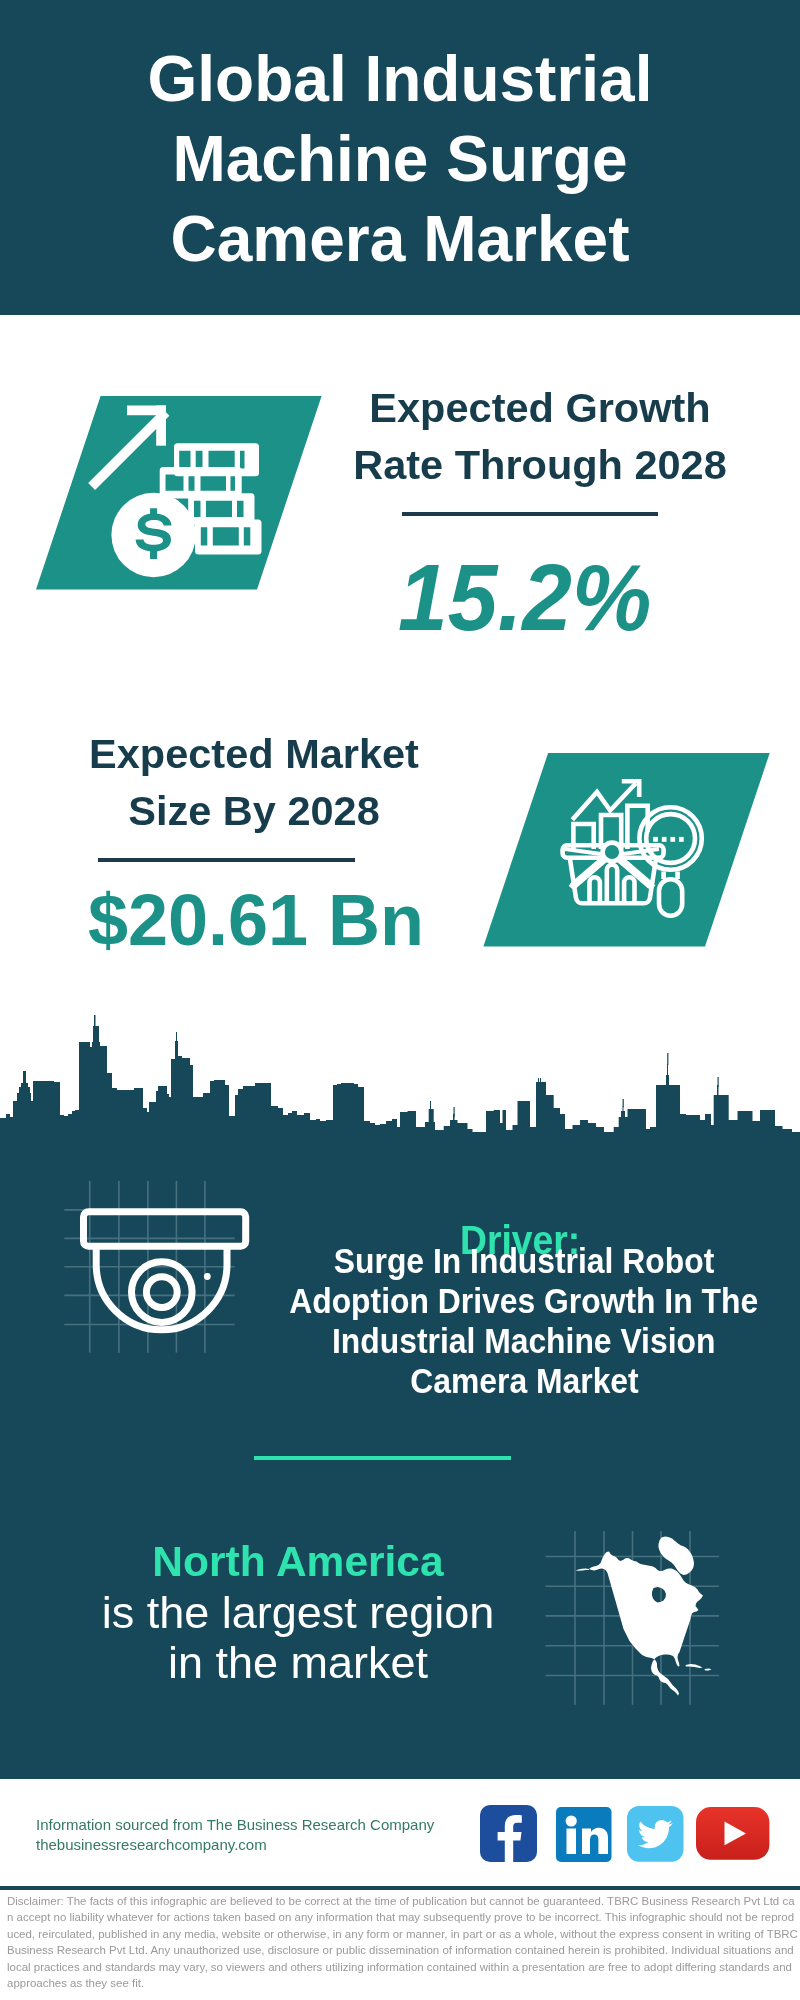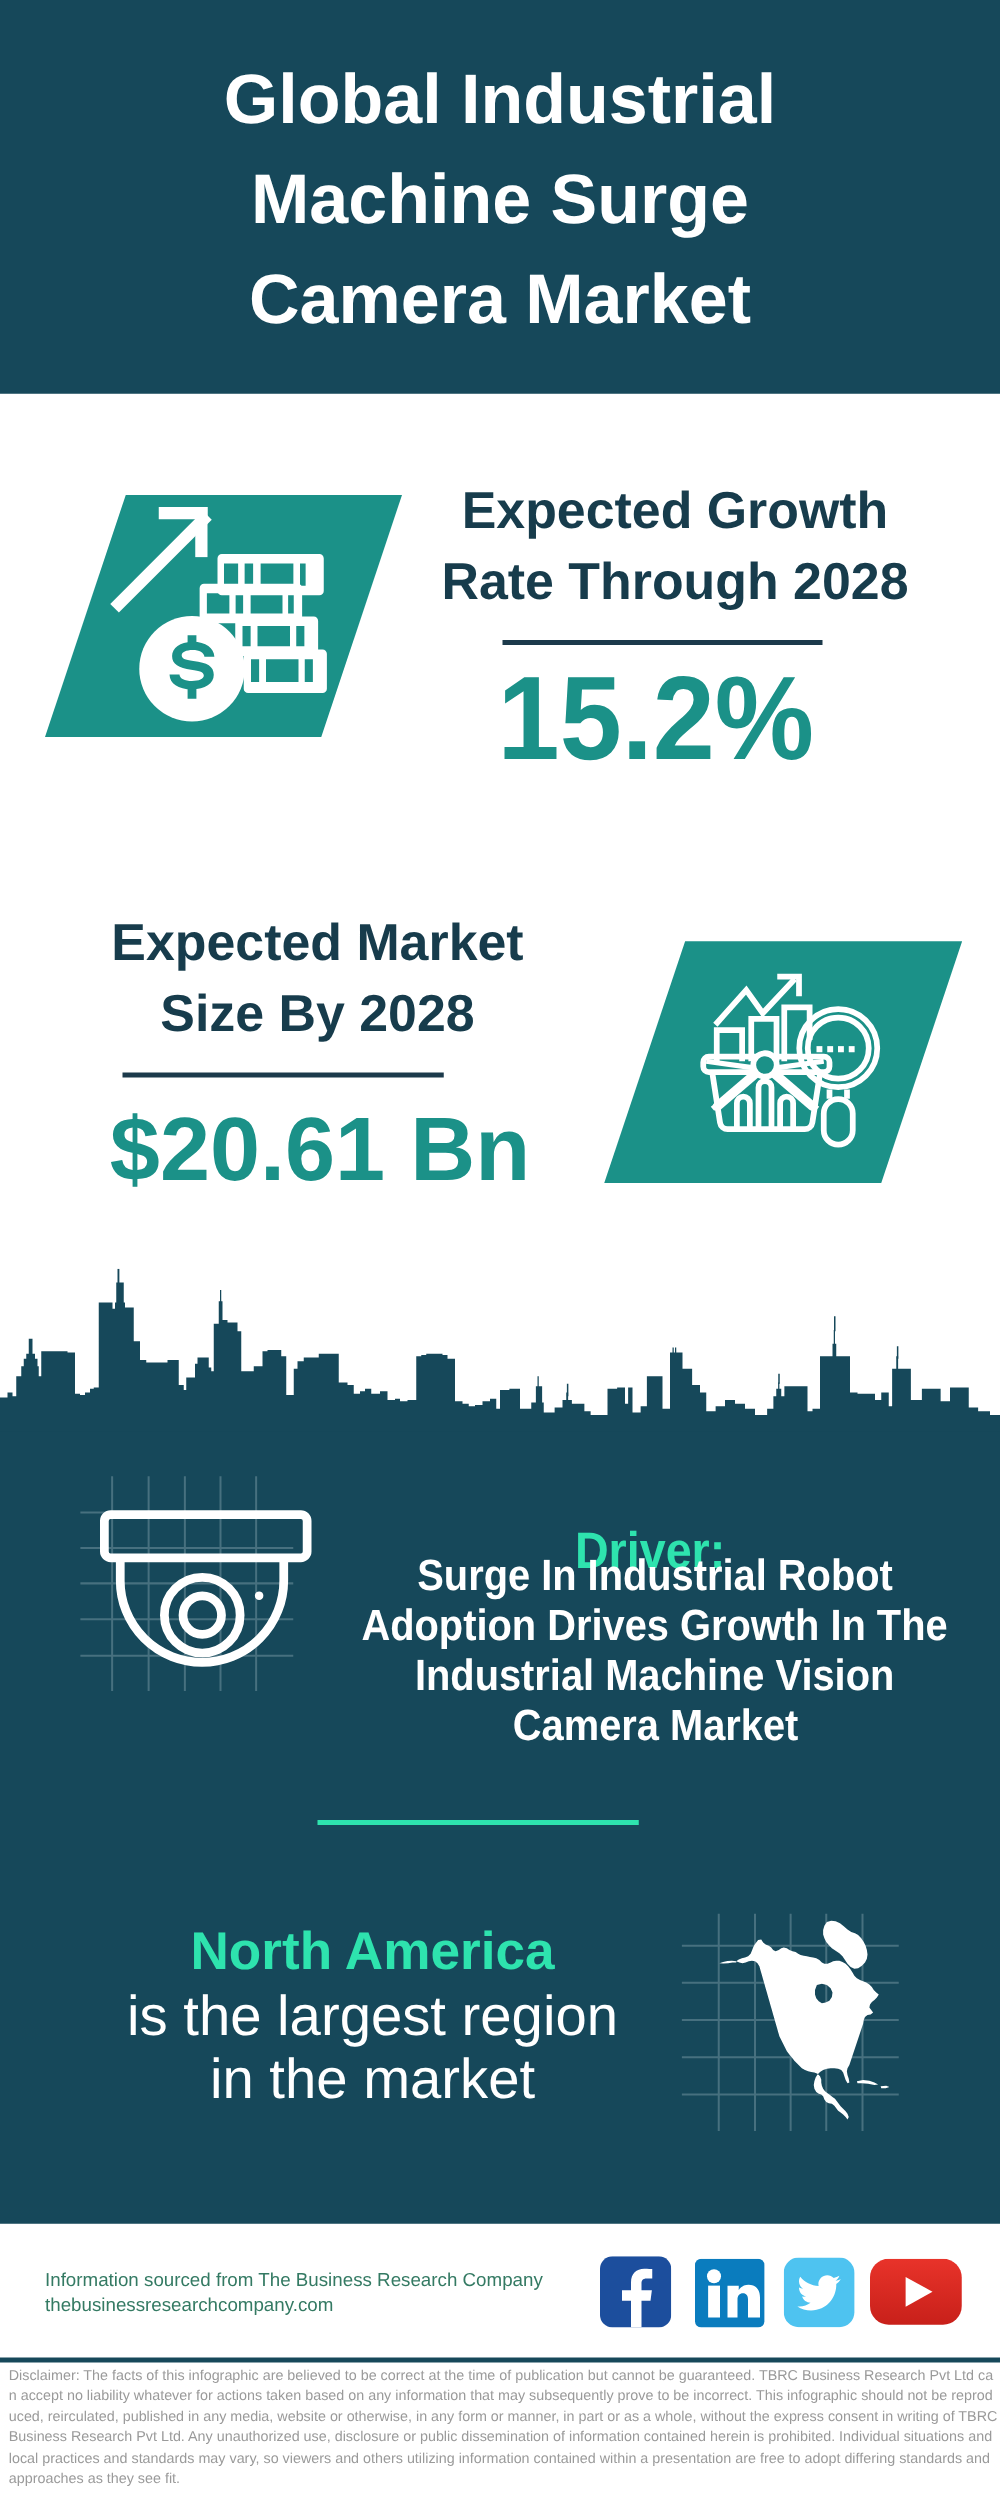--- a/index.html
+++ b/index.html
@@ -3,21 +3,21 @@
 <meta charset="utf-8">
 <style>
   * { margin:0; padding:0; box-sizing:border-box; }
   html,body { width:800px; height:2000px; }
   body { background:#ffffff; font-family:"Liberation Sans", sans-serif; overflow:hidden; }
   .page { position:relative; width:800px; height:2000px; background:#fff; }
 
   
   .header { position:absolute; left:0; top:0; width:800px; height:315px; background:#16485a; }
   .title { position:absolute; left:0; top:39px; width:800px; text-align:center; color:#fff;
-           font-weight:bold; font-size:56px; line-height:80px; }
+           font-weight:bold; font-size:64px; line-height:80px; }
 
   
   .shape { position:absolute; }
   .icon { position:absolute; }
   .stat-label { position:absolute; text-align:center; color:#173c4c; font-weight:bold;
                 font-size:41.5px; line-height:57.2px; }
   .divider { position:absolute; height:4px; background:#1c3a4b; }
   .stat-value { position:absolute; text-align:center; color:#1b9188; font-weight:bold;
                 line-height:1; white-space:nowrap; }
   .stat-value span { display:inline-block; }
@@ -78,21 +78,21 @@
       <path d="M60.6 103 h10 v12 h-10 z M60.6 163 h10 v12 h-10 z"></path>
       <path d="M65.6 110.6 c -13.4 0 -22.6 6.7 -22.6 16 c 0 9.3 7.7 13.9 21.6 15.4 c 10.3 1.2 14.4 2.9 14.4 6.7 c 0 3.9 -5.7 6.2 -13.4 6.2 c -8.2 0 -13.9 -2.6 -14.2 -7.4 h -11.3 c 0.3 10.3 9.6 16.9 25.5 16.9 c 14.9 0 24.7 -6.4 24.7 -16.5 c 0 -9.5 -7.2 -13.9 -23.2 -15.7 c -9.8 -1 -13.2 -2.9 -13.2 -6.4 c 0 -3.6 5.2 -6 12.4 -6 c 7.7 0 12.9 2.9 13.4 7.7 h 11.3 c -0.5 -9.8 -9.6 -17 -24.4 -17 z"></path>
     </g>
   </svg>
 
   <div class="stat-label" style="left:330px; top:379px; width:420px;">
     <div>Expected Growth</div>
     <div>Rate Through 2028</div>
   </div>
   <div class="divider" style="left:402px; top:512px; width:256px;"></div>
-  <div class="stat-value" style="left:315px; top:528px; width:420px; font-size:95px;"><span style="transform:scaleX(0.94);">15.2%</span></div>
+  <div class="stat-value" style="left:315px; top:550px; width:420px; font-size:95px;font-style:italic;"><span style="transform:scaleX(0.94);">15.2%</span></div>
 
   <div class="stat-label" style="left:44px; top:725px; width:420px;">
     <div>Expected Market</div>
     <div>Size By 2028</div>
   </div>
   <div class="divider" style="left:98px; top:858px; width:257px;"></div>
   <div class="stat-value" style="left:26px; top:884px; width:460px; font-size:72px;"><span style="transform:scaleX(1);">$20.61 Bn</span></div>
 
   <svg class="shape" style="left:478px; top:748px;" width="300" height="206" viewBox="0 0 300 206">
     <polygon points="70.1,5 291.7,5 227,198.4 5.4,198.4" fill="#1b9188"></polygon>

